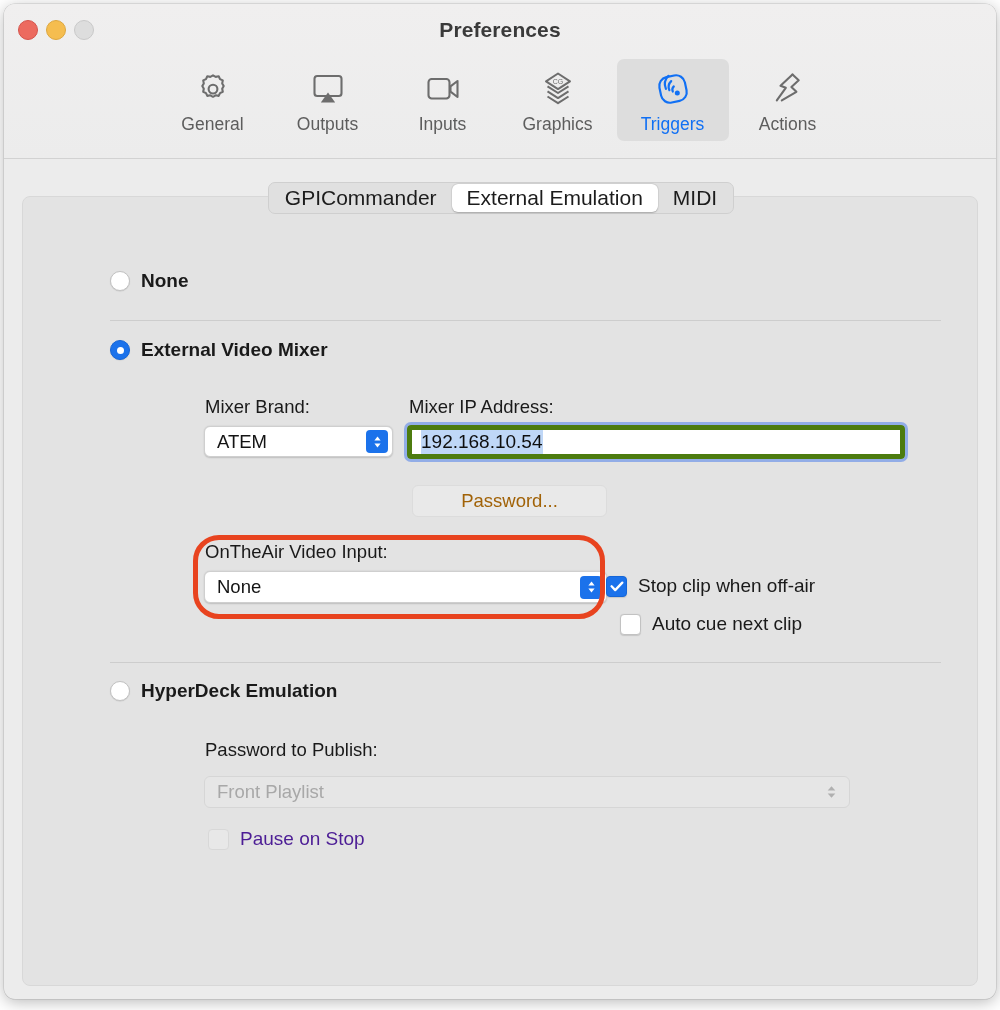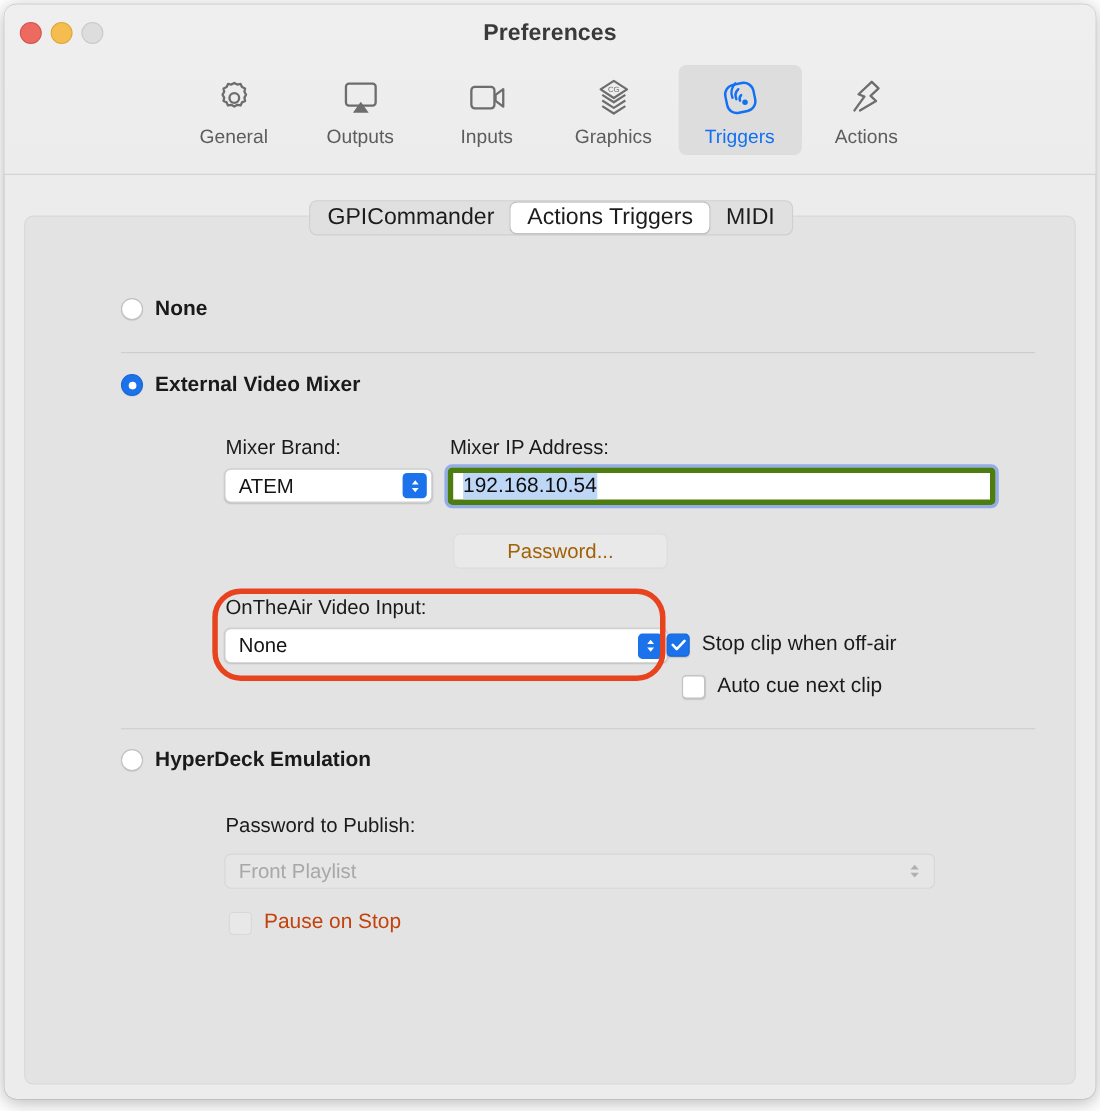--- a/index.html
+++ b/index.html
@@ -295,21 +295,21 @@
   }
   .checkbox.off-disabled {
     background: #e8e8e8;
     border-color: #d8d8d8;
     box-shadow: none;
   }
   .cb-label {
     font-size: 19px;
     color: #1a1a1a;
   }
-  .cb-label.disabled { color: #c2410c; }
+  .cb-label.disabled { color: #4c1d95; }
 
   
   #annotation {
     position: absolute;
     left: 189px;
     top: 531px;
     width: 412px;
     height: 84px;
     border: 5px solid #e8431f;
     border-radius: 26px;
@@ -412,21 +412,21 @@
   </div>
 
   <div id="content">
 
     <div id="segbar">
       <div id="seg">
         <div class="segitem">
           <span>GPICommander</span>
         </div>
         <div class="segitem selected">
-          <span>Actions Triggers</span>
+          <span>External Emulation</span>
         </div>
         <div class="segitem">
           <span>MIDI</span>
         </div>
       </div>
     </div>
 
     <div class="radio-row" style="left:87px; top:73px;">
       <span class="radio"></span>
       <span class="radio-label">None</span>

